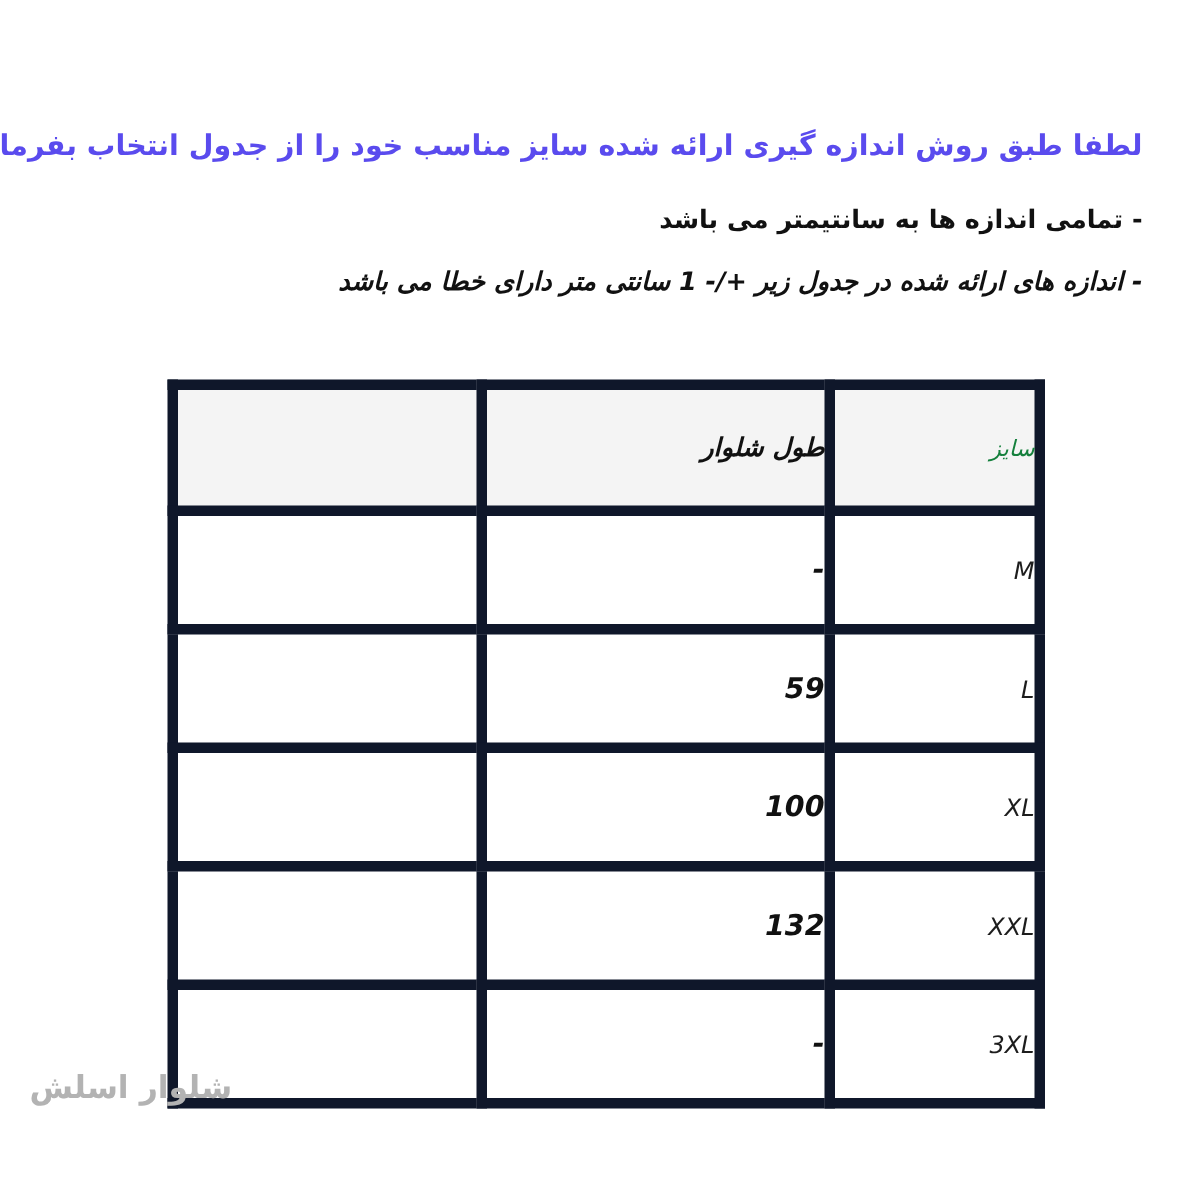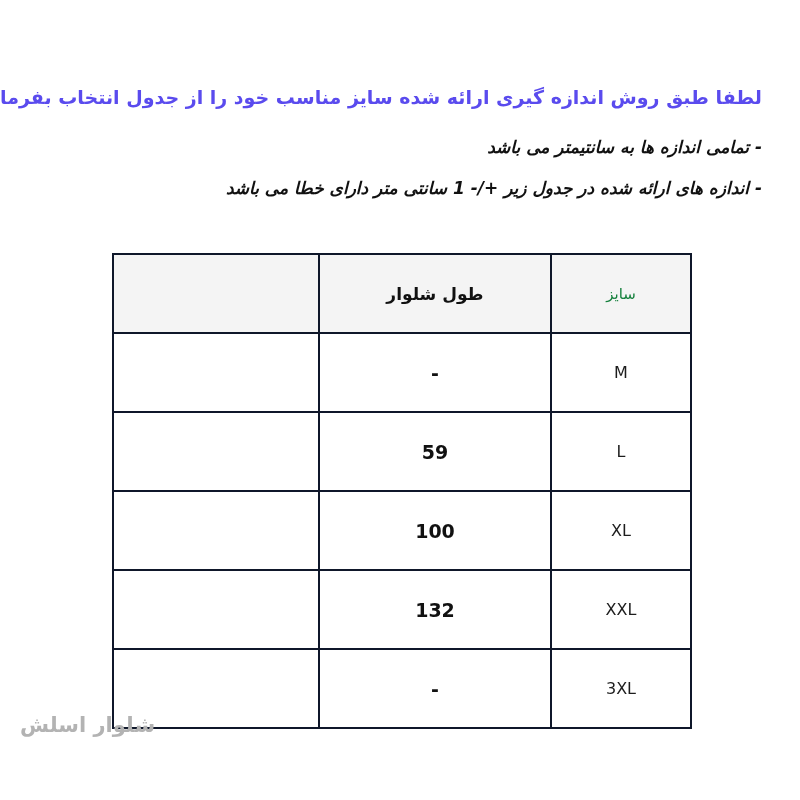--- a/index.html
+++ b/index.html
@@ -33,39 +33,40 @@
     position: absolute;
     right: 38px;
     left: 30px;
     text-align: right;
     font-size: 17px;
     font-weight: bold;
     color: #111111;
     white-space: nowrap;
     direction: rtl;
   }
-  .note-1 { top: 137px; font-style: italic; }
+  .note-1 { top: 137px; }
   .note-2 { top: 178px; font-style: italic; }
 
   table.size-chart {
     position: absolute;
     top: 253px;
     left: 112px;
     width: 578px;
     border-collapse: collapse;
     table-layout: fixed;
     direction: rtl;
   }
   table.size-chart th,
   table.size-chart td {
-    border: 2px solid #0f172a;
-    text-align: center;
+    border: 7px solid #0f172a;
+    text-align: right;
     vertical-align: middle;
     background: #ffffff;
     padding: 0;
+    font-style: italic;
   }
   table.size-chart thead th {
     background: #f4f4f4;
     height: 77px;
   }
   table.size-chart tbody tr { height: 79px; }
   .col-size  { width: 140px; }
   .col-len   { width: 232px; }
   .col-extra { width: 206px; }
 

